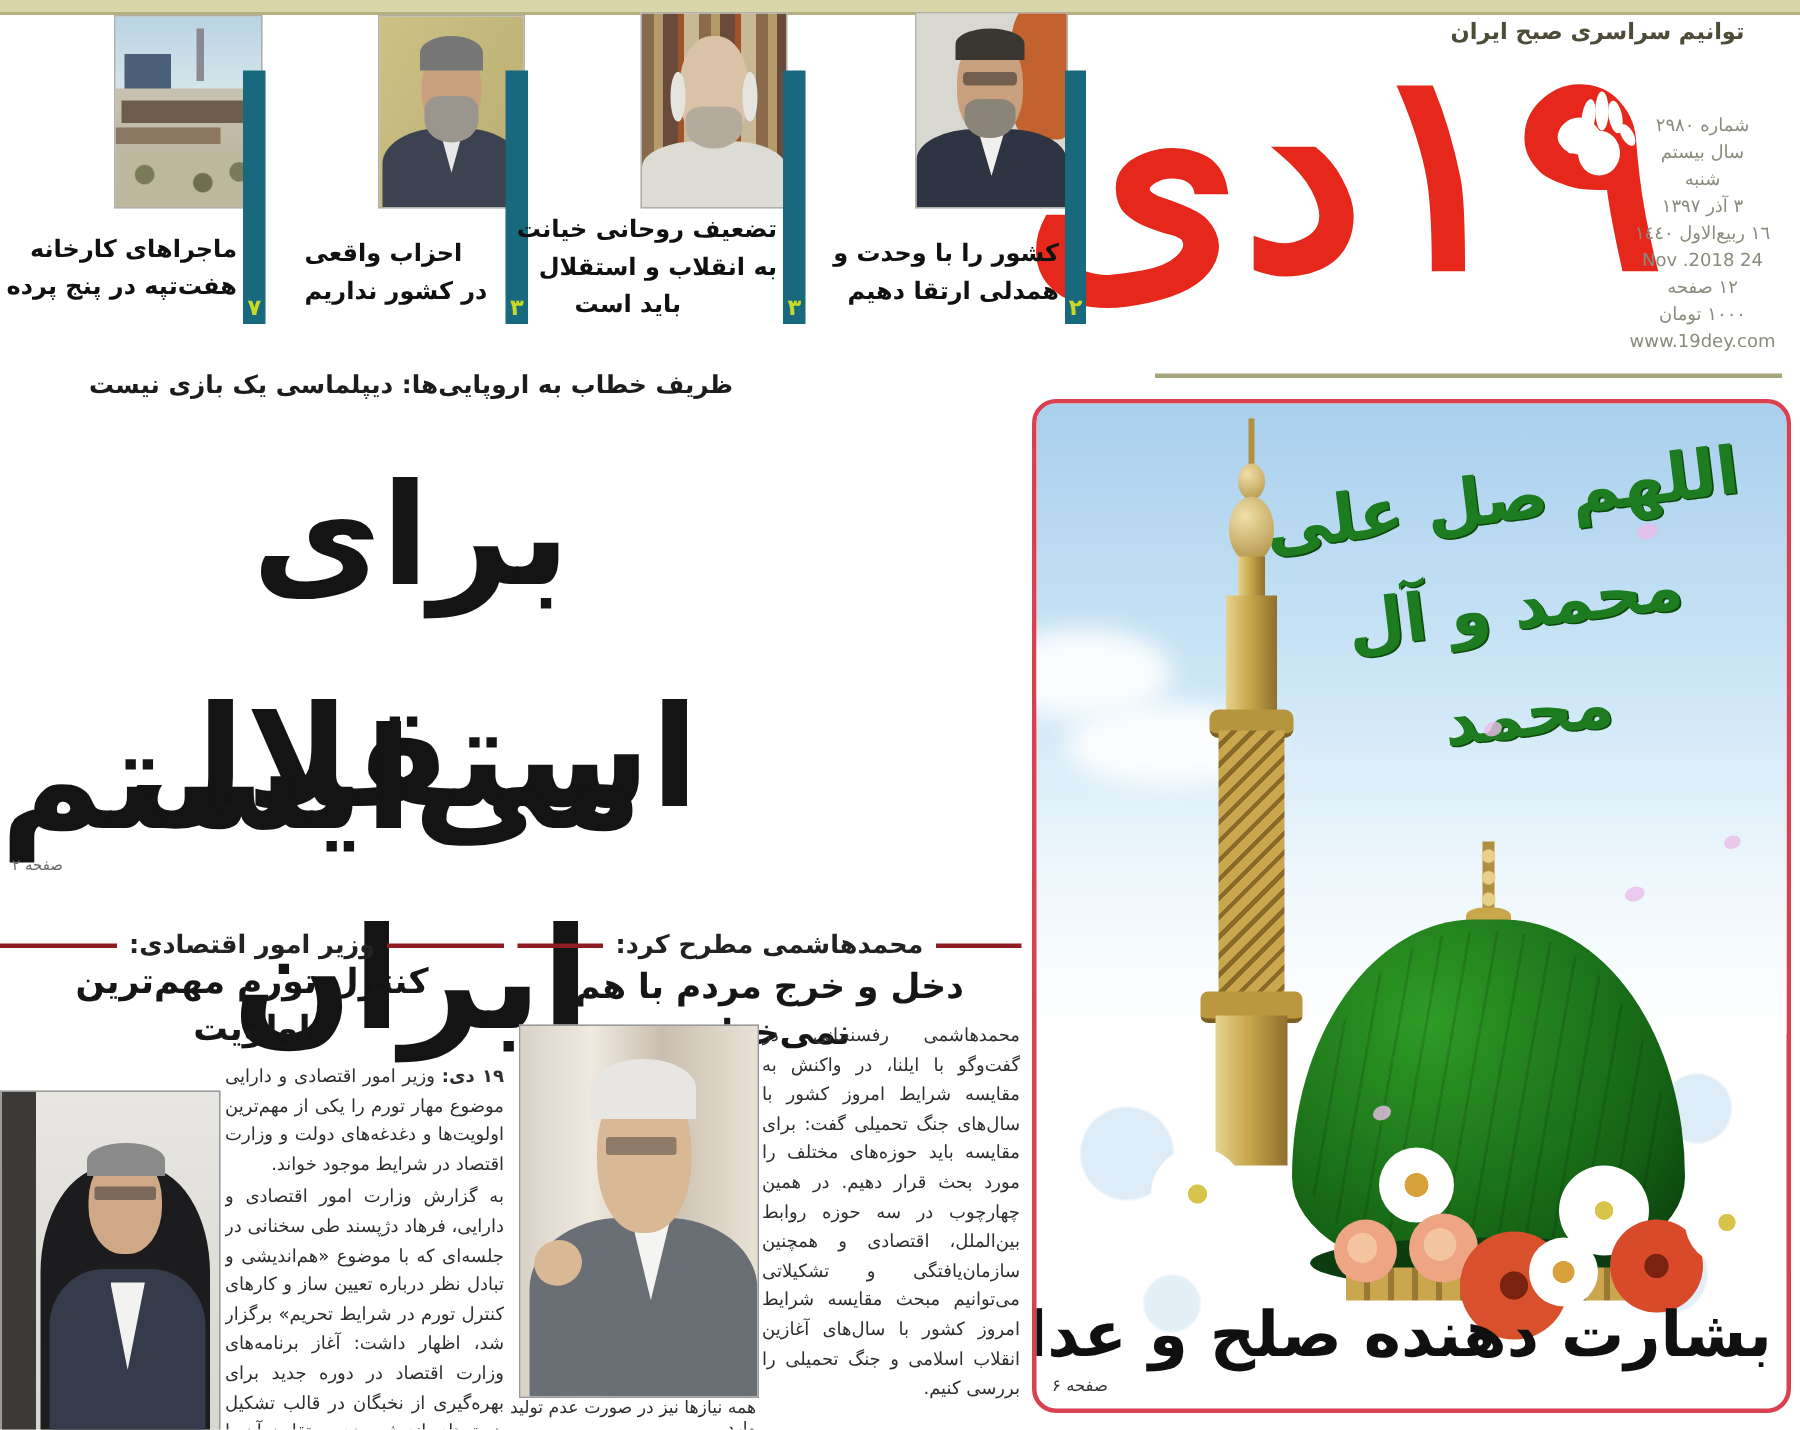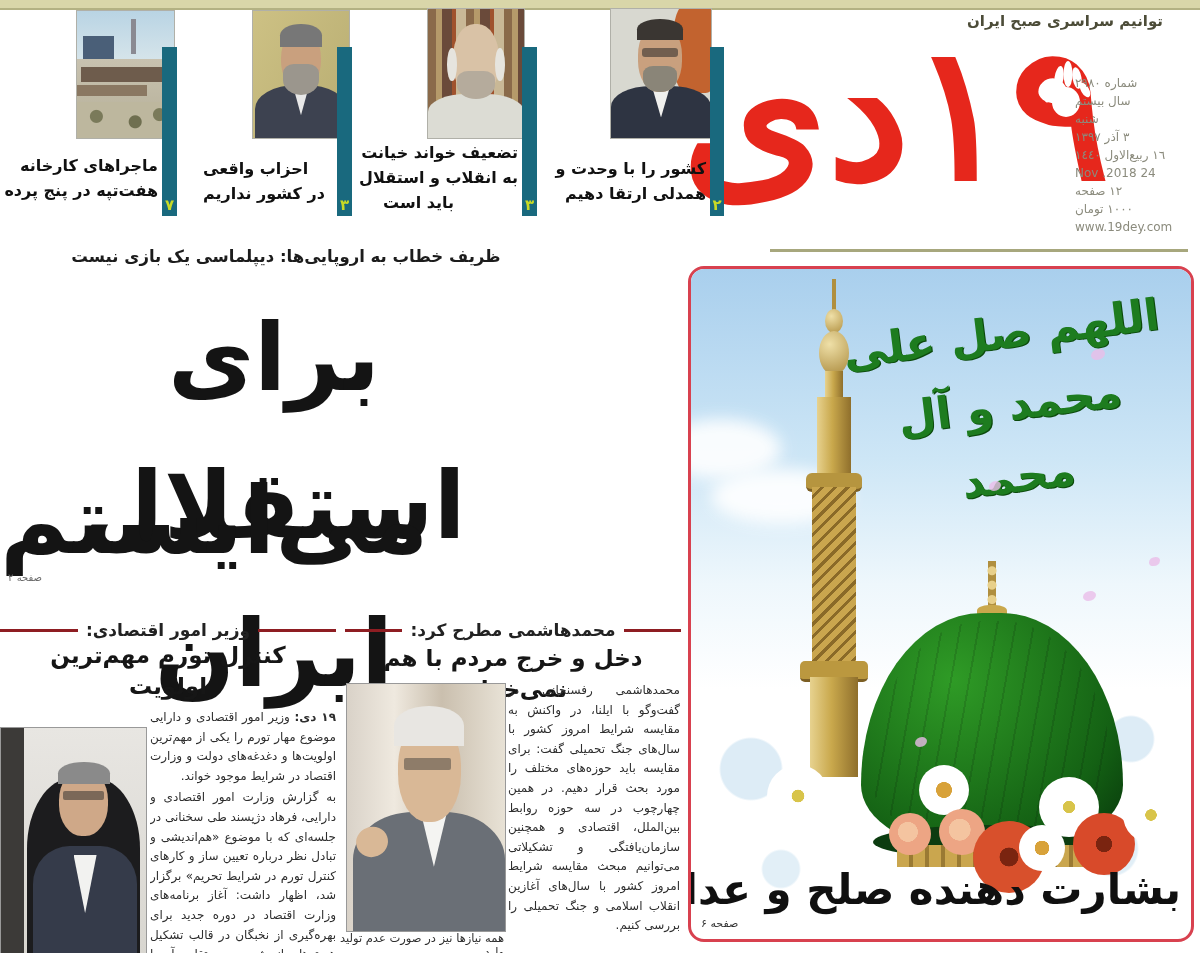--- a/index.html
+++ b/index.html
@@ -9,21 +9,21 @@
     font-family:"DejaVu Sans", sans-serif;
     -webkit-font-smoothing:antialiased;
   }
   .abs{position:absolute;}
   
   .topbar{left:0;top:0;width:1200px;height:8px;background:#d9d6a9;border-bottom:2px solid #b3b183;}
   .tagline{left:940px;top:12px;width:250px;text-align:center;font-size:15px;font-weight:bold;color:#4c4c38;}
   .logo{left:748px;top:8px;width:362px;height:222px;font-family:"DejaVu Serif", serif;
         font-weight:bold;font-size:186px;line-height:210px;color:#e6271c;text-align:center;}
   .handprint{left:1040px;top:60px;width:52px;height:64px;}
-  .issue-info{left:1075px;top:74px;width:120px;font-size:12px;line-height:18px;color:#8b8b7d;text-align:left;}
+  .issue-info{left:1075px;top:74px;width:120px;font-size:12px;line-height:18px;color:#8b8b7d;text-align:center;}
   .olive-line{left:770px;top:249px;width:418px;height:3px;background:#a7a77d;}
   
   .photo{position:absolute;border:1px solid #b0b0a8;overflow:hidden;background:#ddd;}
   .tbar{position:absolute;width:15px;height:169px;top:47px;background:#19697e;}
   .tbar .pnum{position:absolute;bottom:2px;left:0;width:100%;text-align:center;
               color:#c8da25;font-weight:bold;font-size:15px;}
   .thead{position:absolute;font-size:16px;font-weight:bold;line-height:25px;color:#111;text-align:left;}
   
   .thead div{white-space:nowrap;}
   
@@ -133,21 +133,21 @@
   <div class="abs" style="left:0;bottom:0;width:100%;height:34%;background:#dcdcd4;border-radius:40% 40% 0 0;"></div>
   <div class="abs" style="left:26%;top:12%;width:48%;height:56%;background:#d9c2a6;border-radius:46%;"></div>
   <div class="abs" style="left:20%;top:30%;width:10%;height:26%;background:#e6e4de;border-radius:50%;"></div>
   <div class="abs" style="left:70%;top:30%;width:10%;height:26%;background:#e6e4de;border-radius:50%;"></div>
   <div class="abs" style="left:30%;top:48%;width:40%;height:22%;background:#b5ab9c;border-radius:30% 30% 50% 50%;"></div>
 </div>
 <div class="tbar" style="left:522px;">
   <div class="pnum">۳</div>
 </div>
 <div class="thead" style="left:383px;top:140px;width:135px;">
-  <div>تضعیف خواند خیانت</div>
+  <div>تضعیف روحانی خیانت</div>
   <div>به انقلاب و استقلال</div>
   <div>باید است</div>
 </div>
 
 <div class="photo" style="left:610px;top:8px;width:100px;height:129px;">
   <div class="abs" style="left:0;top:0;width:100%;height:100%;background:#d8d8d0;"></div>
   <div class="abs" style="right:-8%;top:-5%;width:45%;height:70%;background:#c2632f;border-radius:30%;"></div>
   <div class="abs" style="left:0;bottom:0;width:100%;height:40%;background:#2e3442;border-radius:40% 40% 0 0;"></div>
   <div class="abs" style="left:41%;bottom:16%;width:18%;height:24%;background:#f0f0ee;clip-path:polygon(50% 100%,0 0,100% 0);"></div>
   <div class="abs" style="left:27%;top:12%;width:44%;height:52%;background:#c9a07e;border-radius:46%;"></div>
@@ -156,21 +156,21 @@
   <div class="abs" style="left:32%;top:44%;width:34%;height:20%;background:#8a8578;border-radius:30% 30% 50% 50%;"></div>
 </div>
 <div class="tbar" style="left:710px;width:14px;">
   <div class="pnum">۲</div>
 </div>
 <div class="thead" style="left:578px;top:156px;width:128px;">
   <div>کشور را با وحدت و</div>
   <div>همدلی ارتقا دهیم</div>
 </div>
 
-<div class="abs lead-kicker" style="left:56px;width:460px;">ظریف خطاب به اروپایی‌ها: دیپلماسی یک بازی نیست</div>
+<div class="abs lead-kicker" style="left:44px;width:460px;">ظریف خطاب به اروپایی‌ها: دیپلماسی یک بازی نیست</div>
 <div class="abs lead-h1" style="left:0;">برای استقلال ایران</div>
 <div class="abs lead-h2" style="left:0;">می‌ایستم</div>
 <div class="abs lead-pref">صفحه ۲</div>
 
 <div class="abs krow" style="left:0;top:620px;width:336px;">
   <div class="kline"></div>
   <div class="ktext">وزیر امور اقتصادی:</div>
   <div class="kline"></div>
 </div>
 <div class="abs ahead" style="left:10px;top:640px;width:316px;">

